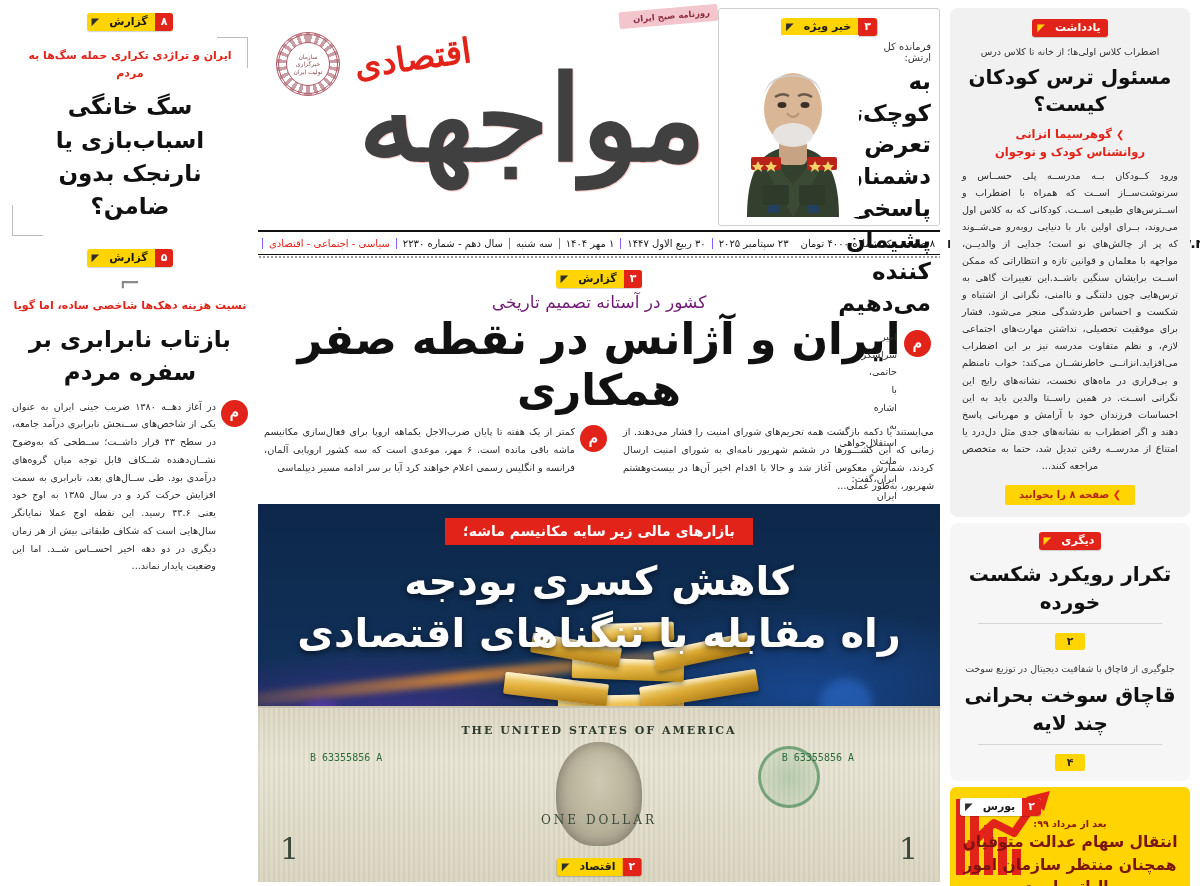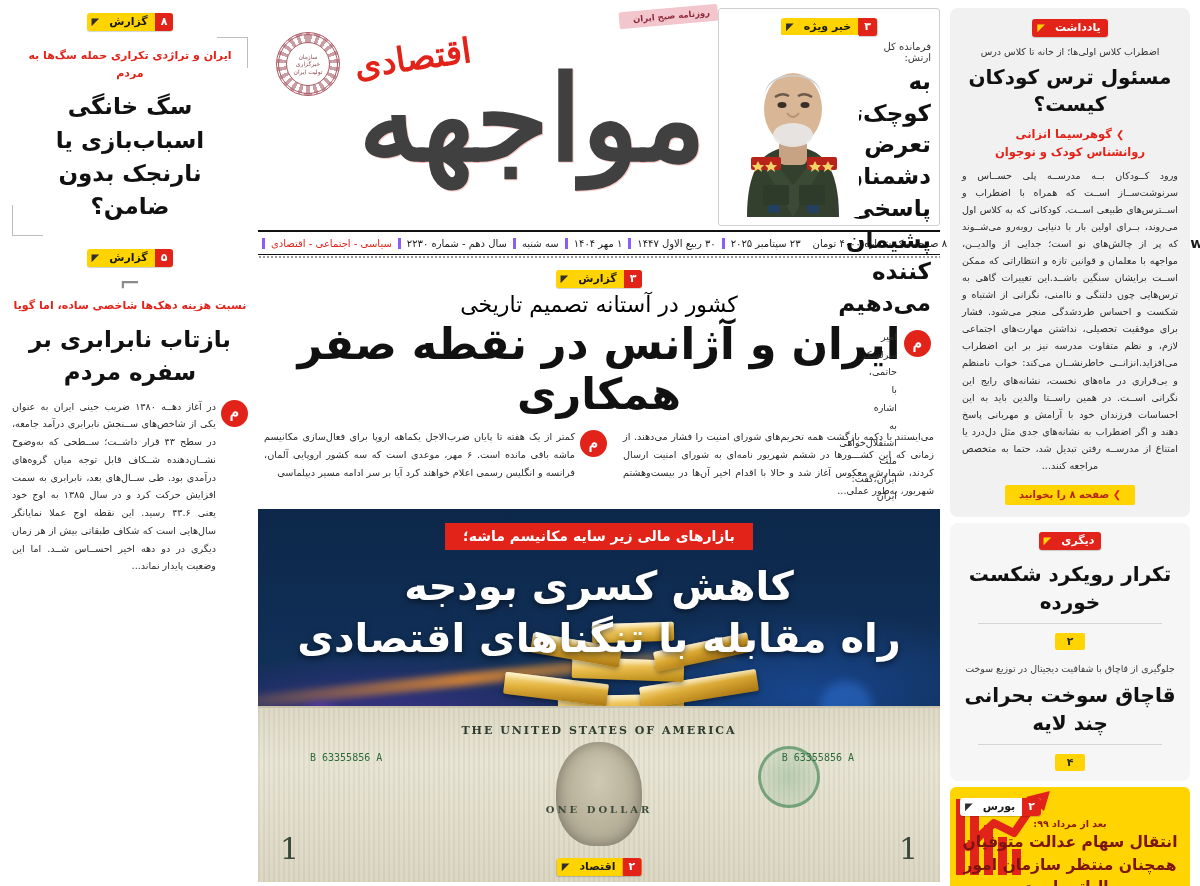--- a/index.html
+++ b/index.html
@@ -283,41 +283,41 @@
     padding: 3px 4px;
     display: flex;
     flex-direction: row-reverse;
     align-items: center;
     justify-content: space-between;
     font-size: 10px;
     color: #1a1a1a;
     gap: 6px;
   }
   .infobar .meta { display: flex; flex-direction: row-reverse; gap: 0; align-items: center; flex-wrap: nowrap; }
-  .infobar .meta span { padding: 0 6px; border-left: 3px solid #8b5cf6; white-space: nowrap; }
+  .infobar .meta span { padding: 0 6px; border-left: 1px solid #8b5cf6; white-space: nowrap; }
   .infobar .meta span:last-child { border-left: none; }
   .infobar .meta .red { color: #e2231a; }
   .infobar .web {
     font-family: "DejaVu Sans", "Liberation Sans", sans-serif;
     direction: ltr;
     font-size: 14.5px;
     font-weight: bold;
     letter-spacing: -0.4px;
     white-space: nowrap;
   }
   .infobar .web .sep { color: #777; font-weight: normal; padding: 0 3px; }
   .dotline {
     height: 4px;
     background-image: radial-gradient(circle, #9a9a9a 0.8px, transparent 1px);
     background-size: 4px 4px;
   }
 
   
   .main-story { padding: 8px 6px 0; text-align: center; }
-  .ms-kicker { font-size: 22px; color: #000000; margin: 4px 0 2px; }
+  .ms-kicker { font-size: 17px; color: #701a75; margin: 4px 0 2px; }
   .ms-title {
     font-size: 43px; font-weight: bold; color: #111;
     line-height: 1.18; margin: 2px 0 8px; letter-spacing: -1px;
   }
   .ms-cols {
     display: flex; flex-direction: row-reverse; gap: 16px;
     text-align: justify; font-size: 9.7px; line-height: 1.86; color: #2b2b2b;
   }
   .ms-cols > div { flex: 1 1 0; min-width: 0; position: relative; }
   .ms-cols .c1 { padding-right: 32px; }
@@ -355,21 +355,21 @@
       repeating-linear-gradient(90deg, rgba(120,130,110,.10) 0 2px, rgba(255,255,255,0) 2px 5px),
       linear-gradient(180deg, #ded9c6 0%, #e9e5d5 30%, #dcd7c3 100%);
     border-top: 2px solid #c8c2ac;
   }
   .bill .bill-line {
     position: absolute; left: 50%; transform: translateX(-50%);
     color: #2d3b2d; font-family: "DejaVu Serif","Liberation Serif",serif;
     letter-spacing: 2px; white-space: nowrap; direction: ltr;
   }
   .bill .t1 { top: 16px; font-size: 11px; font-weight: bold; }
-  .bill .t2 { top: 96px; font-size: 10px; letter-spacing: 3px; color: #3b4a3b; font-weight: bold; }
+  .bill .t2 { top: 105px; font-size: 12px; letter-spacing: 3px; color: #3b4a3b; }
   .bill .sn-l { position: absolute; left: 52px; top: 44px; font-size: 10px; color: #2e6b3a; direction: ltr; font-family: "DejaVu Sans Mono","Liberation Mono",monospace; }
   .bill .sn-r { position: absolute; right: 86px; top: 44px; font-size: 10px; color: #2e6b3a; direction: ltr; font-family: "DejaVu Sans Mono","Liberation Mono",monospace; }
   .bill .portrait {
     position: absolute; left: 50%; transform: translateX(-50%); top: 34px;
     width: 86px; height: 104px; border-radius: 48% 48% 44% 44%;
     background: radial-gradient(ellipse at 50% 38%, #cfc8b2 0%, #b8b19a 55%, #9a9484 100%);
     box-shadow: inset 0 0 14px rgba(60,60,50,.45);
   }
   .bill .seal-green {
     position: absolute; right: 120px; top: 38px;

